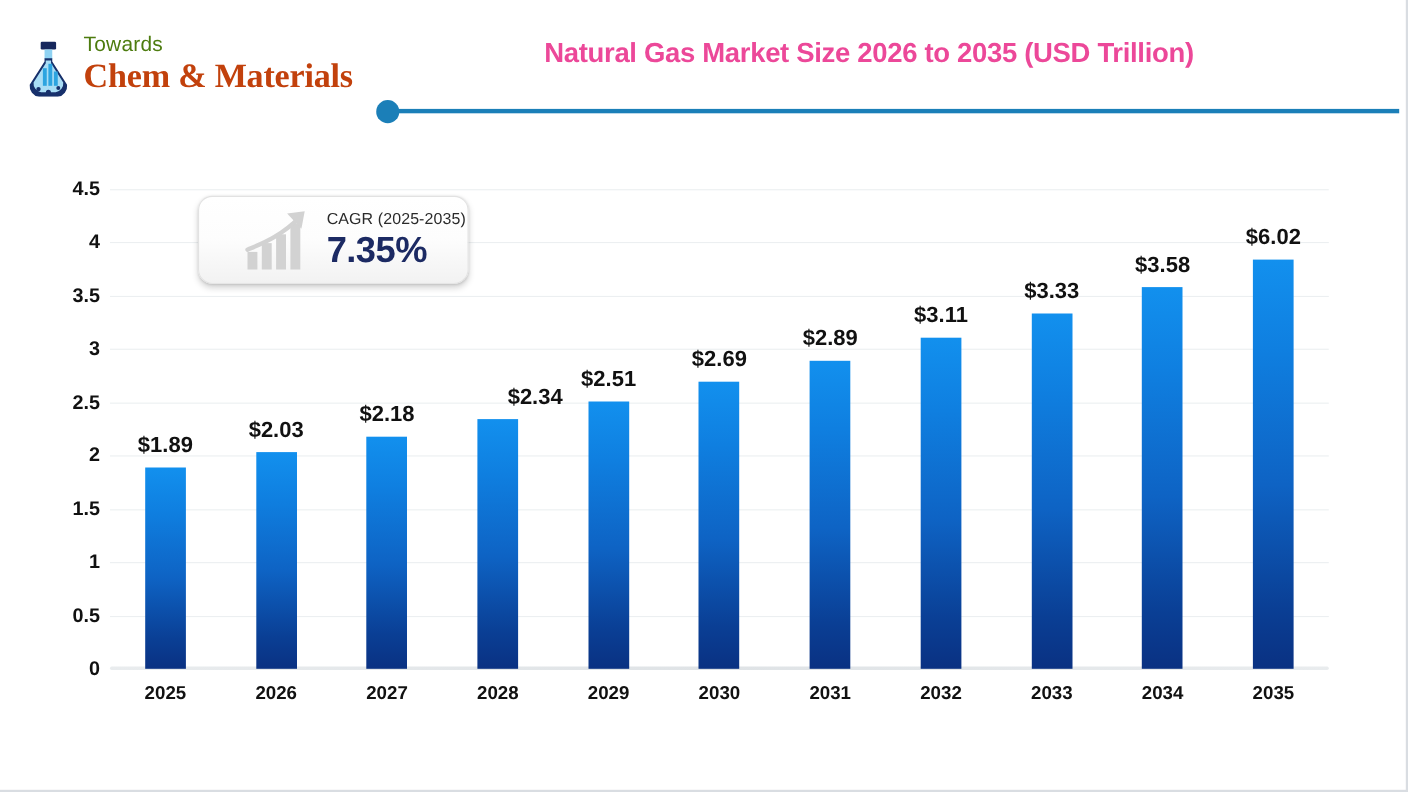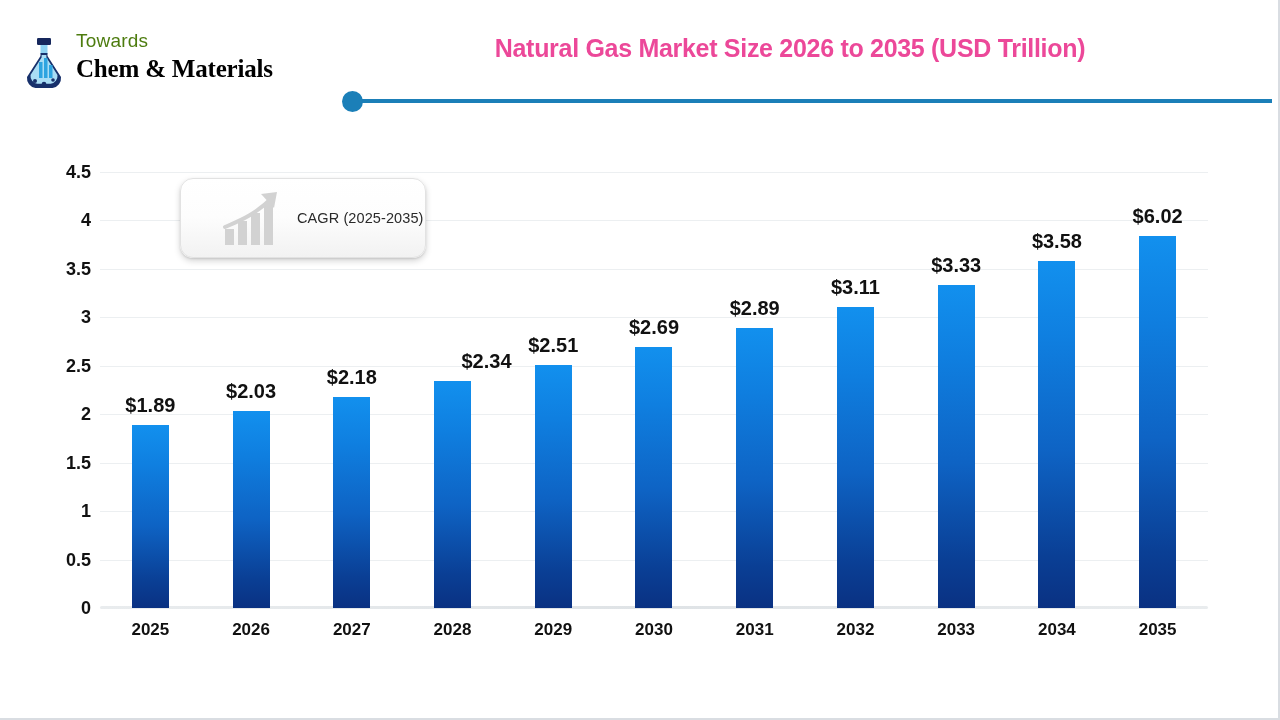--- a/index.html
+++ b/index.html
@@ -22,21 +22,21 @@
 
   #logo { position:absolute; left:18px; top:30px; width:330px; height:62px; }
   #logo-mark { position:absolute; left:0px; top:6px; width:52px; height:52px; }
   #logo-text { position:absolute; left:58px; top:0px; }
   #logo-line1 {
     font-size:19px; font-weight:400; color:#4d7c0f;
     letter-spacing:0.2px; line-height:22px;
   }
   #logo-line2 {
     font-family:"Liberation Serif", serif;
-    font-size:25px; font-weight:700; color:#000000;
+    font-size:31px; font-weight:700; color:#c2410c;
     line-height:34px; letter-spacing:-0.2px; white-space:nowrap;
   }
 
   #chart-title {
     position:absolute; left:350px; top:34px; width:880px;
     text-align:center;
     font-size:25px; font-weight:700; color:#ec4899;
     letter-spacing:-0.3px; white-space:nowrap;
   }
 
@@ -233,20 +233,21 @@
         <rect x="4" y="42" width="9" height="16" fill="#d2d2d2"></rect>
         <rect x="17" y="34" width="9" height="24" fill="#d2d2d2"></rect>
         <rect x="30" y="26" width="9" height="32" fill="#d2d2d2"></rect>
         <rect x="43" y="16" width="9" height="42" fill="#d2d2d2"></rect>
         <path d="M4 40 C 18 34, 34 28, 52 10" stroke="#d2d2d2" stroke-width="4" fill="none" stroke-linecap="round"></path>
         <path d="M40 7 L56 5 L53 21 Z" fill="#d2d2d2"></path>
       </svg>
     </div>
     <div id="cagr-texts">
       <div id="cagr-label">CAGR (2025-2035)</div>
+      <div id="cagr-value">7.35%</div>
     </div>
   </div>
 
 
 <div class="xtick" style="left: 150.364px;">2025</div>
     <div class="xtick" style="left: 251.091px;">2026</div>
     <div class="xtick" style="left: 351.818px;">2027</div>
     <div class="xtick" style="left: 452.545px;">2028</div>
     <div class="xtick" style="left: 553.273px;">2029</div>
     <div class="xtick" style="left: 654px;">2030</div>

